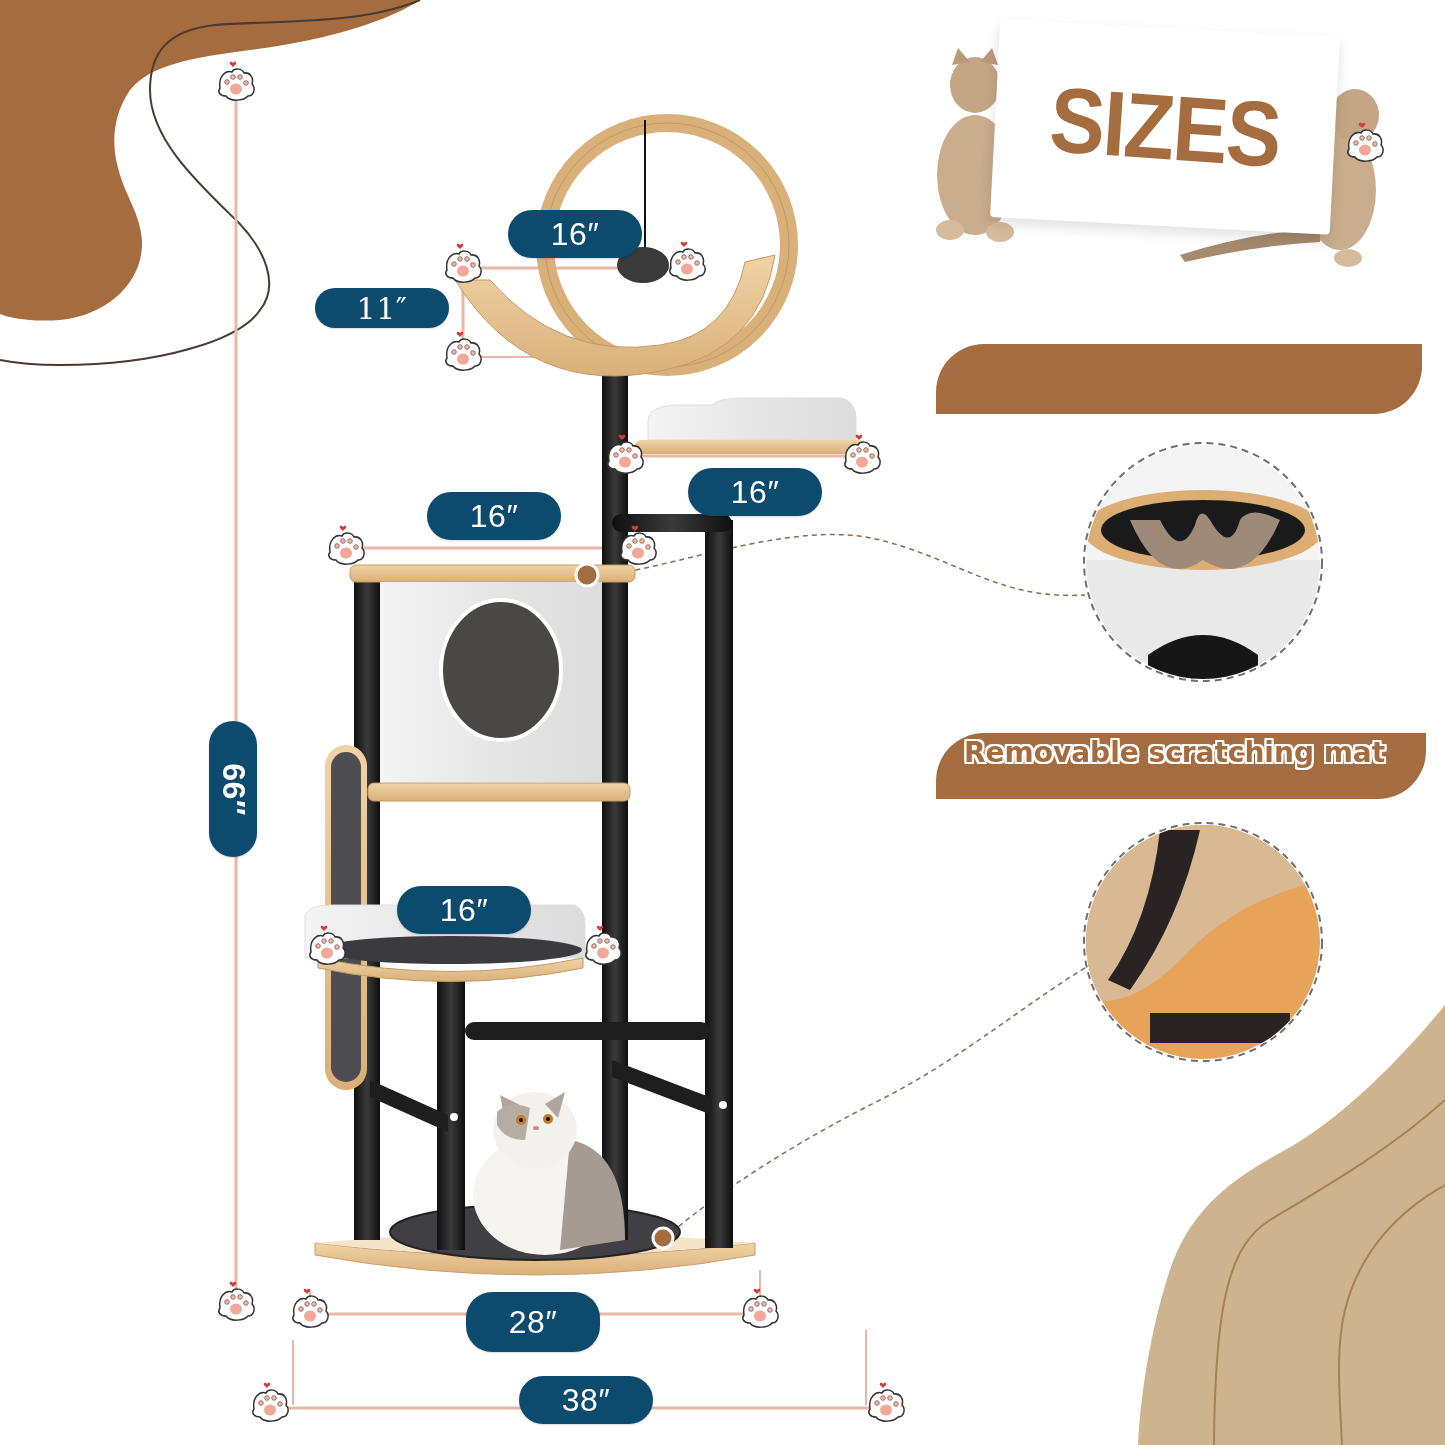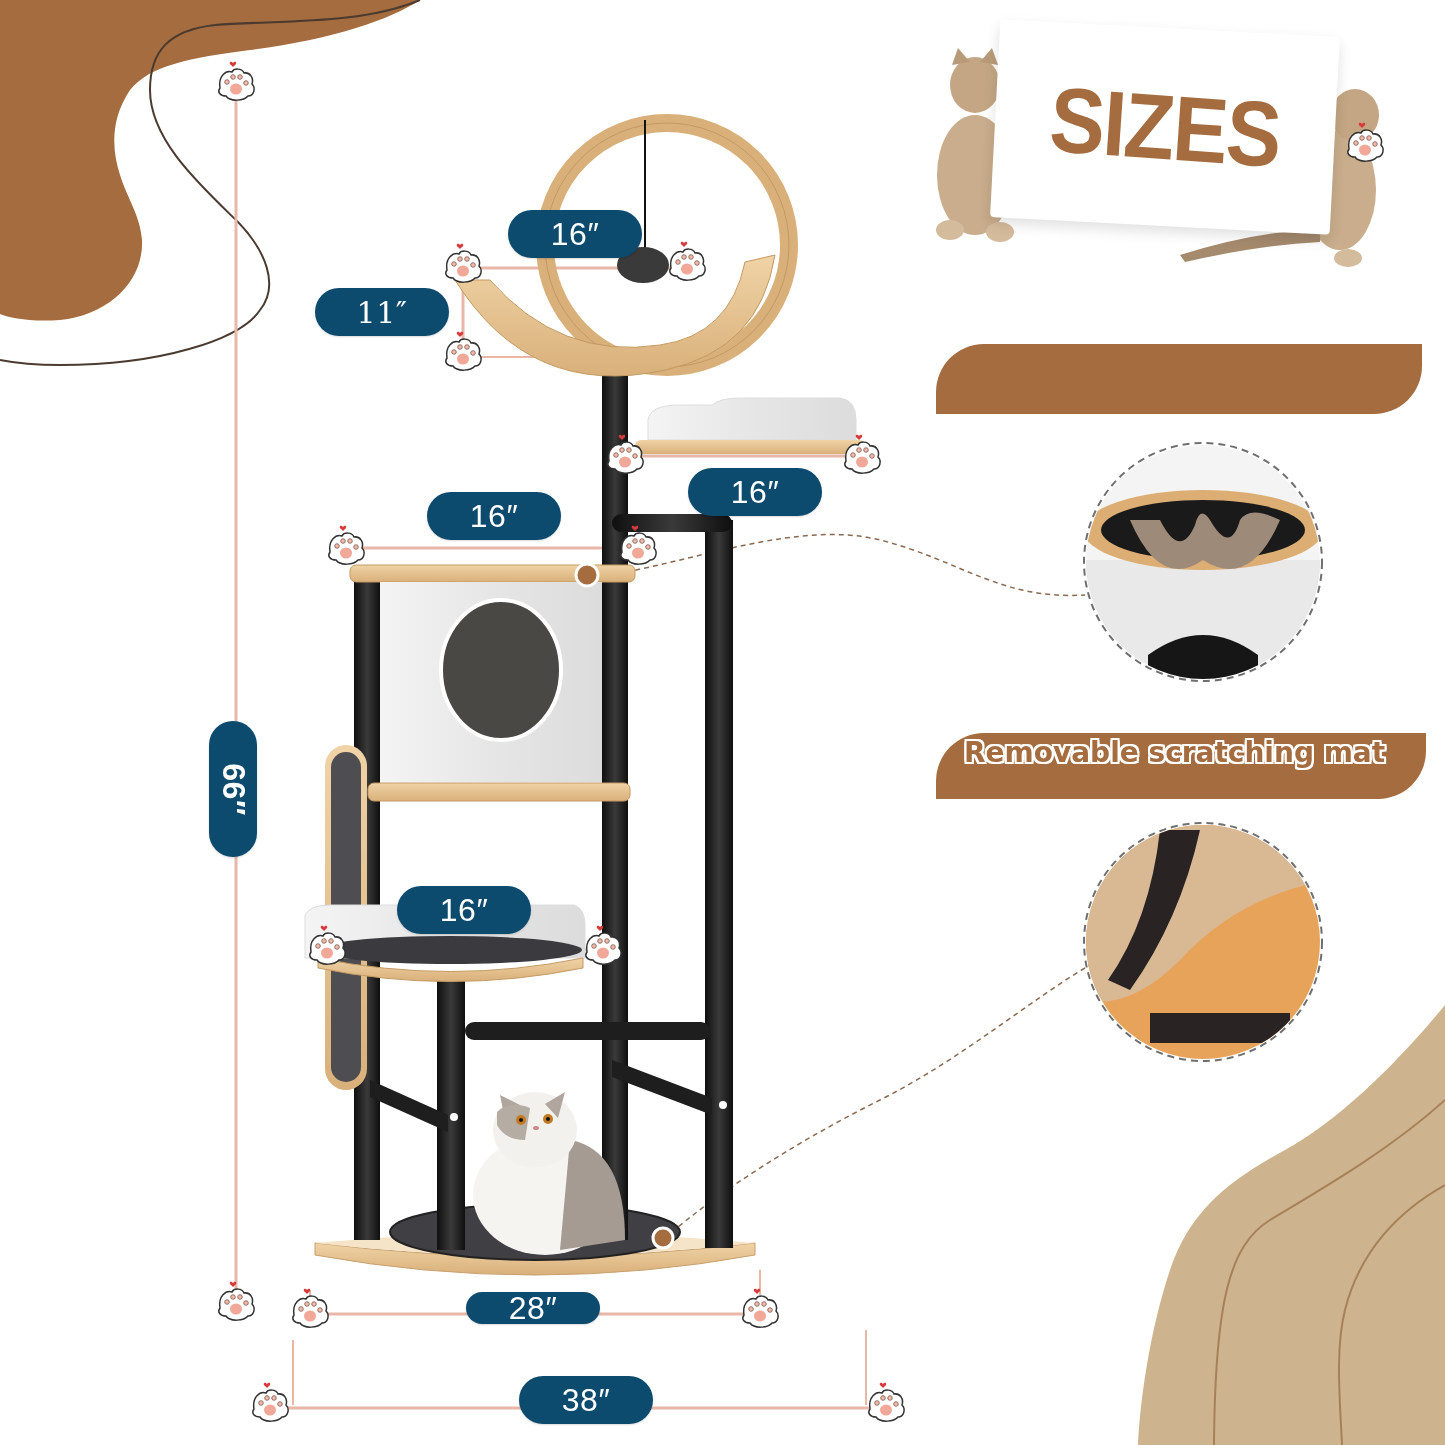--- a/index.html
+++ b/index.html
@@ -211,33 +211,33 @@
 <div class="banner" style="left:936px; top:344px; width:486px; height:70px;">
 </div>
 
 <div class="banner" style="left:936px; top:733px; width:490px; height:66px; display:flex; padding-left:28px;">
   <div>Removable scratching mat</div>
 </div>
 
 <div class="pill" style="left:508px; top:210px; width:134px; height:48px;">
   <span>16″</span>
 </div>
-<div class="pill serif" style="left:315px; top:288px; width:134px; height:48px;">
+<div class="pill serif" style="left:315px; top:288px; width:134px; height:40px;">
   <span>11″</span>
 </div>
 <div class="pill" style="left:688px; top:468px; width:134px; height:48px;">
   <span>16″</span>
 </div>
 <div class="pill" style="left:427px; top:492px; width:134px; height:48px;">
   <span>16″</span>
 </div>
 <div class="pill" style="left:397px; top:886px; width:134px; height:48px;">
   <span>16″</span>
 </div>
-<div class="pill" style="left:466px; top:1292px; width:134px; height:32px;">
+<div class="pill" style="left:466px; top:1292px; width:134px; height:60px;">
   <span>28″</span>
 </div>
 <div class="pill" style="left:519px; top:1376px; width:134px; height:48px;">
   <span>38″</span>
 </div>
 <div class="pill" style="left:209px; top:721px; width:48px; height:136px; border-radius:24px;">
   <span style="display:inline-block; transform:rotate(90deg); font-weight:700;">66″</span>
 </div>
 
 <svg class="layer" viewBox="0 0 1445 1445" xmlns="http://www.w3.org/2000/svg" style="pointer-events:none;">

